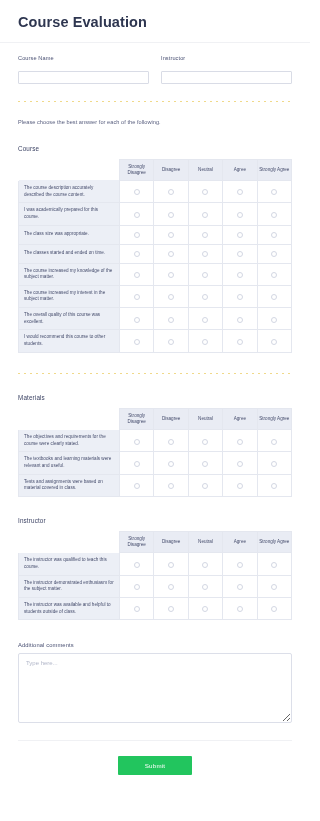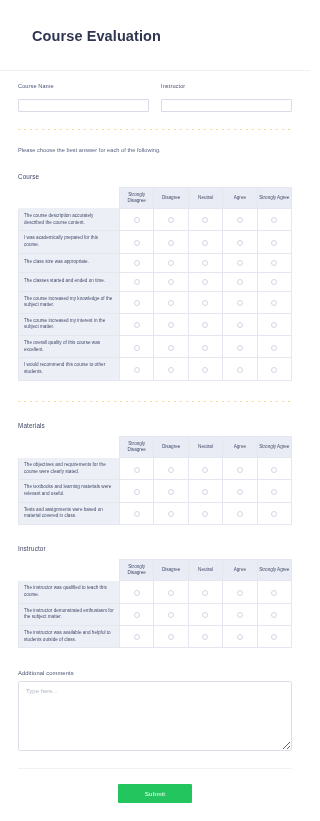--- a/index.html
+++ b/index.html
@@ -19,21 +19,21 @@
   
   .page-header {
     padding: 14px 18px 12px 18px;
     border-bottom: 1px solid #f0f1f4;
   }
   .page-title {
     font-size: 14.5px;
     font-weight: bold;
     color: #2e3650;
     letter-spacing: 0.1px;
-    margin: 14px;
+    margin: 0;
   }
 
   
   .form-body {
     padding: 0 18px;
   }
 
   
   .field-row {
     display: flex;

